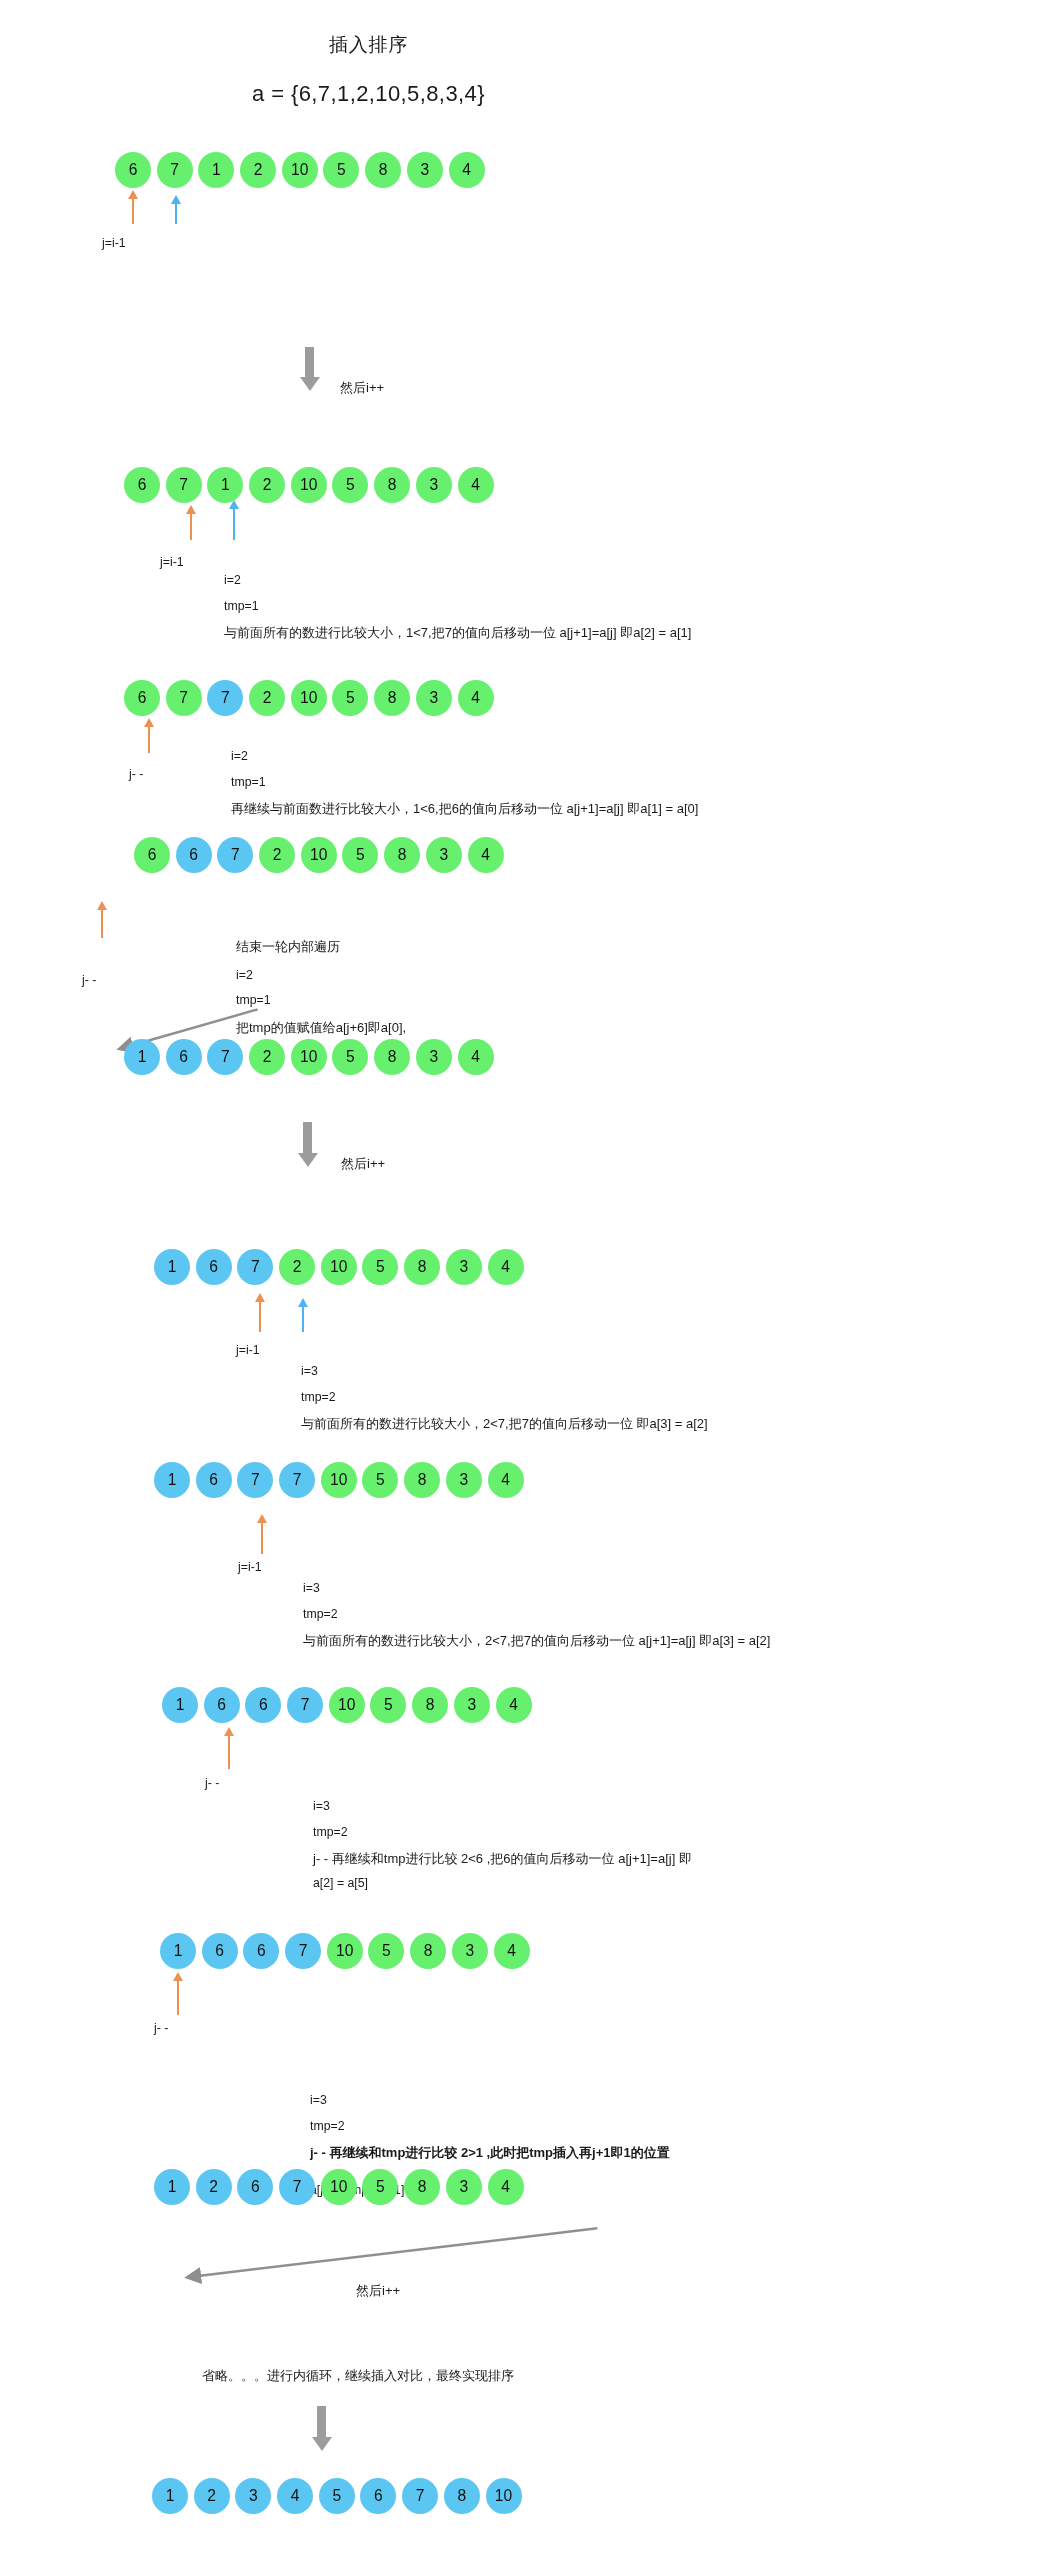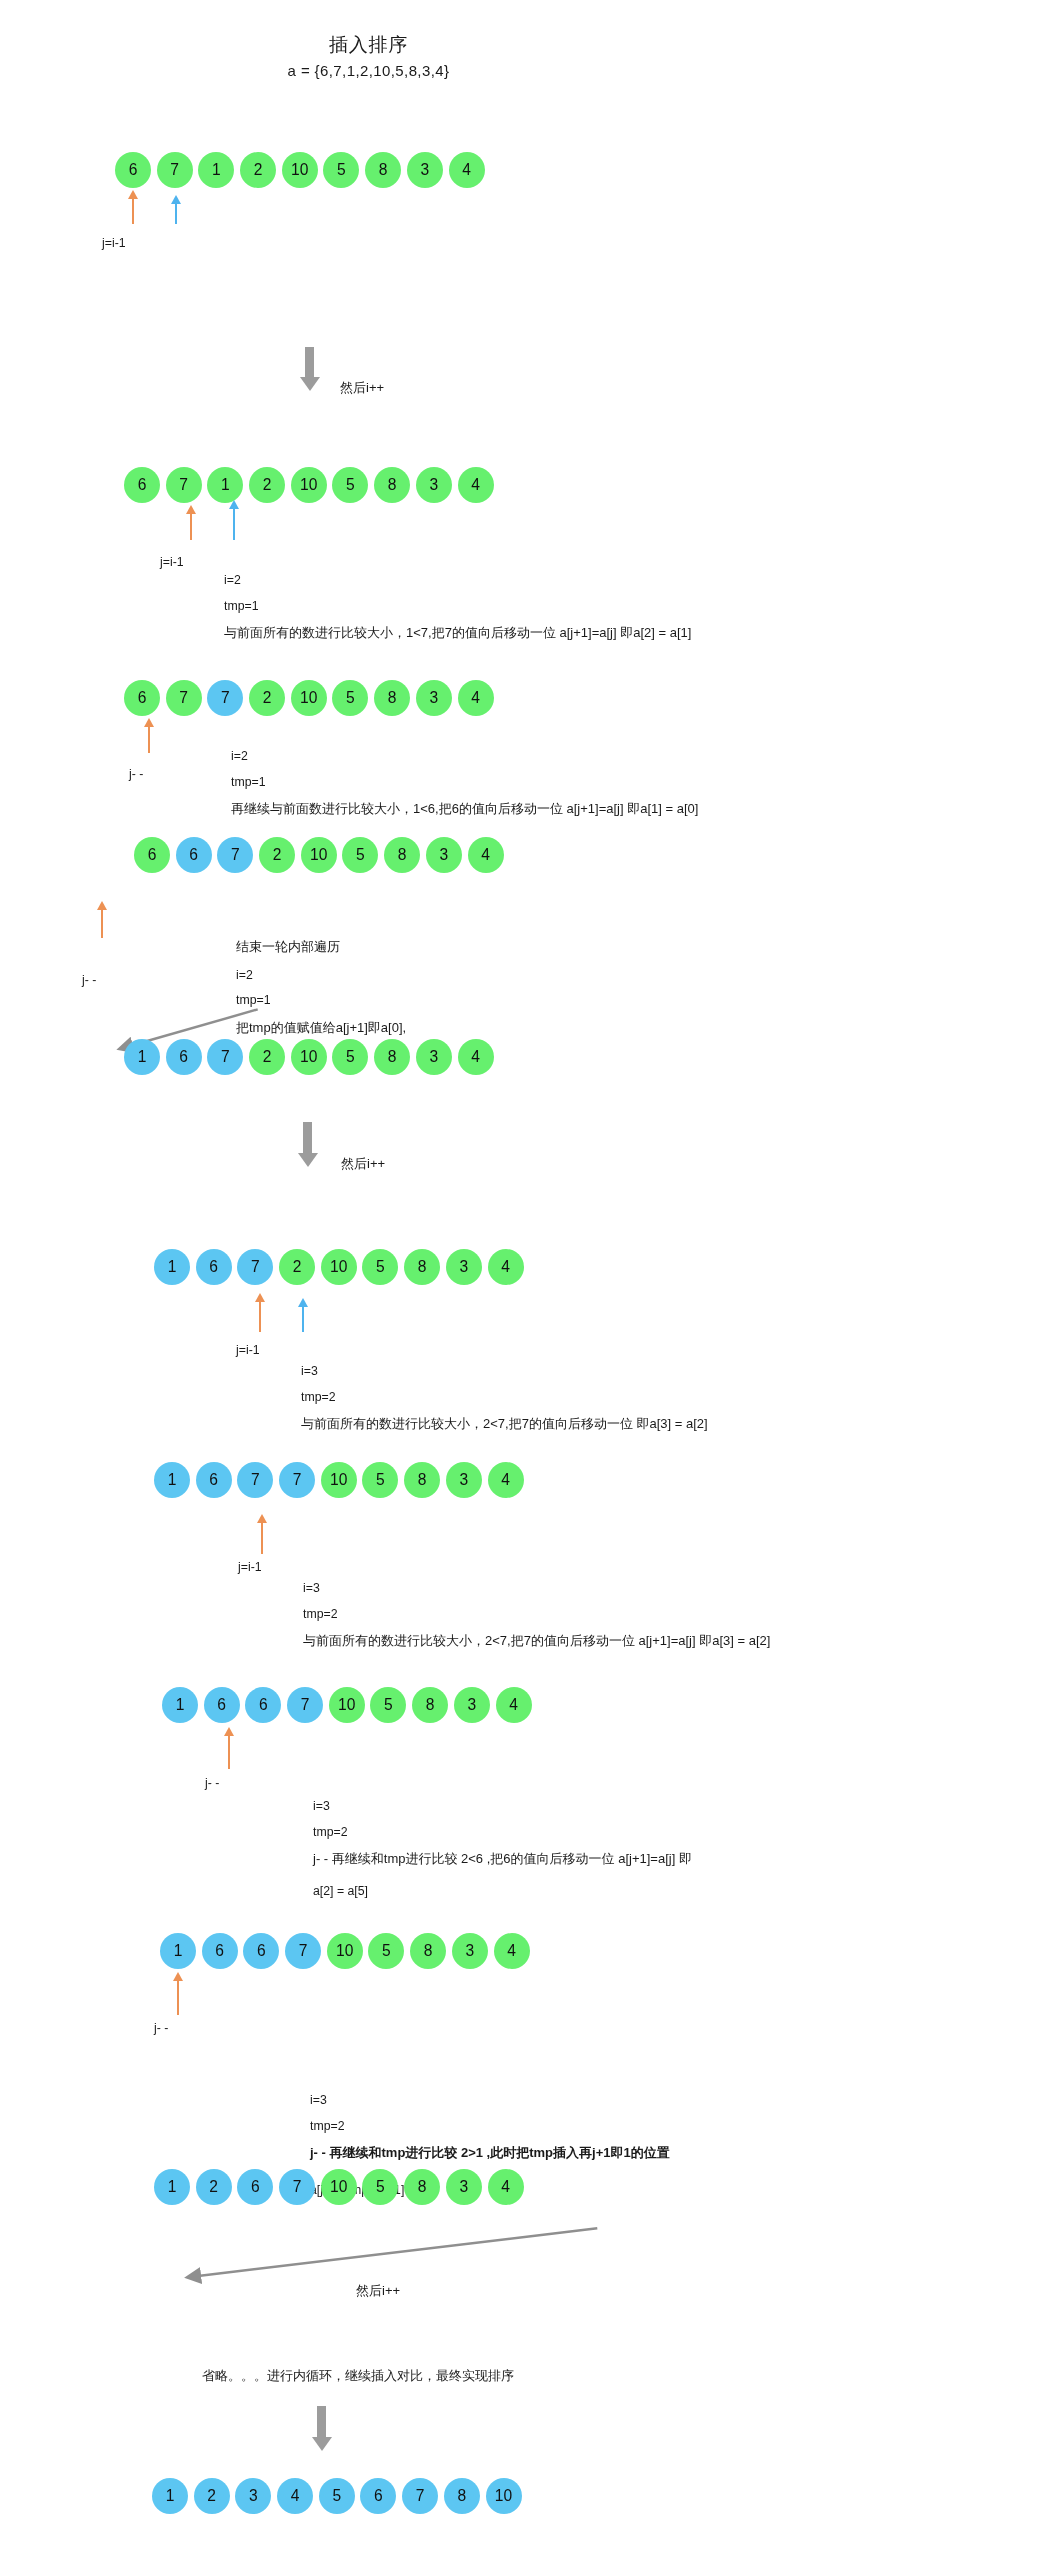--- a/index.html
+++ b/index.html
@@ -17,21 +17,21 @@
 
   
   .title-block {
     position: absolute;
     left: 0; top: 31px;
     width: 737px;
     text-align: center;
     line-height: 1.5;
   }
   .title-line1 { font-size: 19px; letter-spacing: 0.8px; }
-  .title-line2 { font-size: 15px; letter-spacing: 0.4px; }
+  .title-line2 { font-size: 22px; letter-spacing: 0.4px; margin-top: 17px; }
 
   
   .row { position: absolute; display: flex; }
   .node {
     width: 36px; height: 36px;
     border-radius: 50%;
     display: flex; align-items: center; justify-content: center;
     font-size: 15.6px;
     color: #111;
     margin-right: 5.7px;
@@ -172,21 +172,21 @@
   </div>
   <div class="uparrow orange" style="left:96px; top:901px;">
     <div class="head"></div>
     <div class="shaft" style="height:28px;"></div>
   </div>
   <div class="lbl" style="left:82px; top:973px;">j- -</div>
   <div class="textgroup" style="left:236px; top:938px;">
     <div class="tline cn" style="margin-bottom:11.5px;">结束一轮内部遍历</div>
     <div class="tline">i=2</div>
     <div class="tline">tmp=1</div>
-    <div class="tline cn">把tmp的值赋值给a[j+1]即a[0],</div>
+    <div class="tline cn">把tmp的值赋值给a[j+6]即a[0],</div>
   </div>
 
   <svg class="diag" style="left:106px; top:1006px;" width="164" height="51" viewBox="0 0 200 62">
     <defs>
       <marker id="ah1" markerWidth="7" markerHeight="7" refX="5.5" refY="3.5" orient="auto">
         <polygon points="0 0, 7 3.5, 0 7" fill="#8f8f8f"></polygon>
       </marker>
     </defs>
     <line x1="185" y1="4" x2="17" y2="52" stroke="#8f8f8f" stroke-width="3" marker-end="url(#ah1)"></line>
   </svg>
@@ -269,21 +269,21 @@
     <div class="node green">4</div>
   </div>
   <div class="uparrow orange" style="left:223px; top:1727px;">
     <div class="head"></div>
     <div class="shaft" style="height:33px;"></div>
   </div>
   <div class="lbl" style="left:205px; top:1776px;">j- -</div>
   <div class="textgroup" style="left:313px; top:1799px;">
     <div class="tline">i=3</div>
     <div class="tline">tmp=2</div>
-    <div class="tline cn" style="margin-bottom:16px;">j- - 再继续和tmp进行比较 2&lt;6 ,把6的值向后移动一位 a[j+1]=a[j] 即</div>
+    <div class="tline cn" style="margin-bottom:8px;">j- - 再继续和tmp进行比较 2&lt;6 ,把6的值向后移动一位 a[j+1]=a[j] 即</div>
     <div class="tline">a[2] = a[5]</div>
   </div>
 
   <div class="row" style="left:160px; top:1933px;">
     <div class="node blue">1</div>
     <div class="node blue">6</div>
     <div class="node blue">6</div>
     <div class="node blue">7</div>
     <div class="node green">10</div>
     <div class="node green">5</div>

